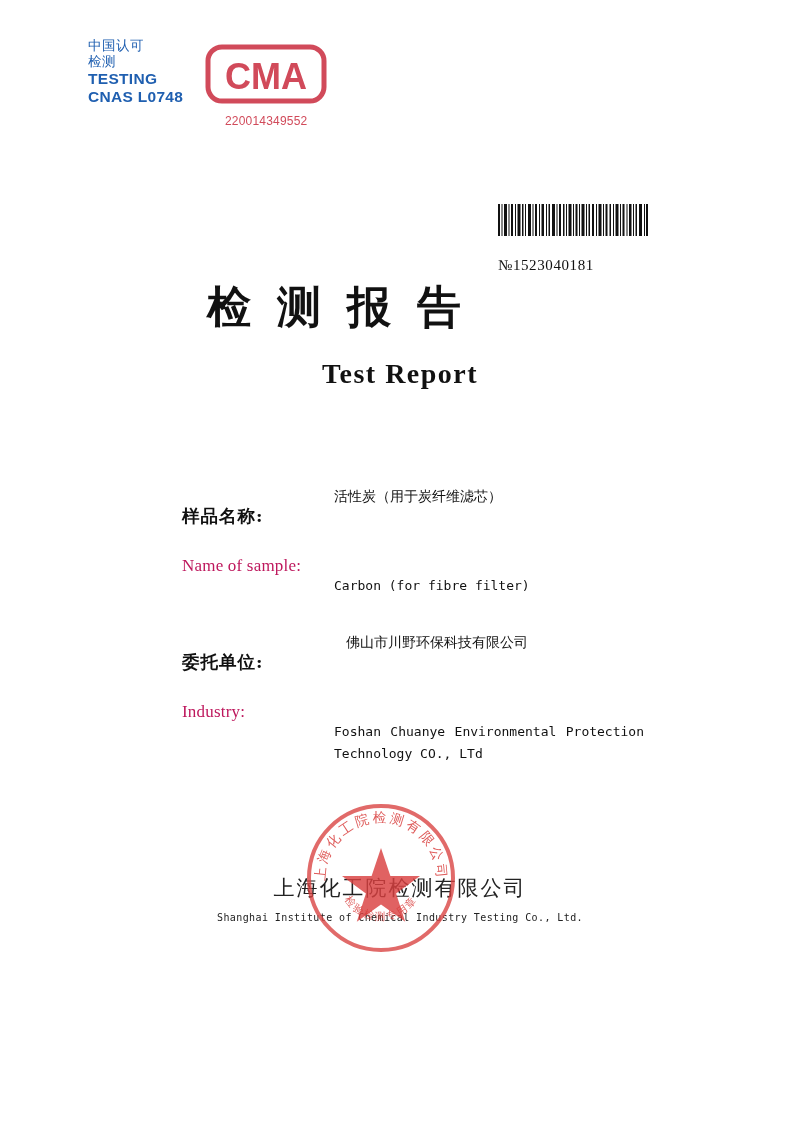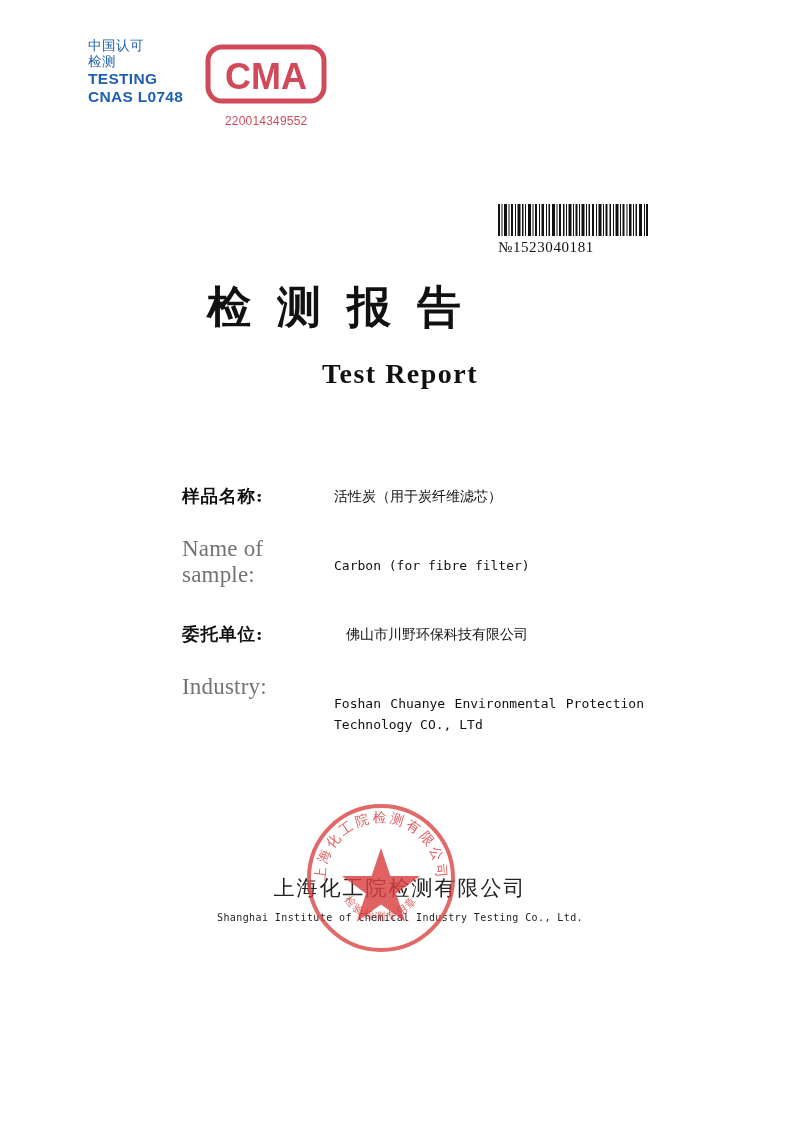--- a/index.html
+++ b/index.html
@@ -91,21 +91,21 @@
   }
   .barcode {
     height: 32px;
     width: 150px;
     display: block;
   }
   .serial {
     font-family: "Liberation Serif", serif;
     font-size: 15px;
     letter-spacing: 0.6px;
-    margin-top: 3px;
+    margin-top: 21px;
     color: #111;
   }
 
   
   .title-cn {
     position: absolute;
     top: 278px;
     left: 0;
     width: 668px;
     text-align: center;
@@ -146,28 +146,29 @@
     gap: 12px;
   }
   .label-cn {
     width: 152px;
     flex: 0 0 152px;
     font-family: "DejaVu Serif", serif;
     font-weight: bold;
     font-size: 17.5px;
     letter-spacing: 1px;
     color: #111;
+    margin-top: 20px;
   }
   .label-en {
     width: 152px;
     flex: 0 0 152px;
     font-family: "Liberation Serif", serif;
-    font-size: 23px;
+    font-size: 17px;
     letter-spacing: 0.2px;
-    color: #737373;
+    color: #be185d;
   }
   .value-cn {
     font-family: Liberation Mono, monospace;
     font-size: 14px;
     line-height: 1.5;
     color: #111;
     padding-top: 3px;
   }
   .value-en {
     font-family: "DejaVu Sans Mono", monospace;

